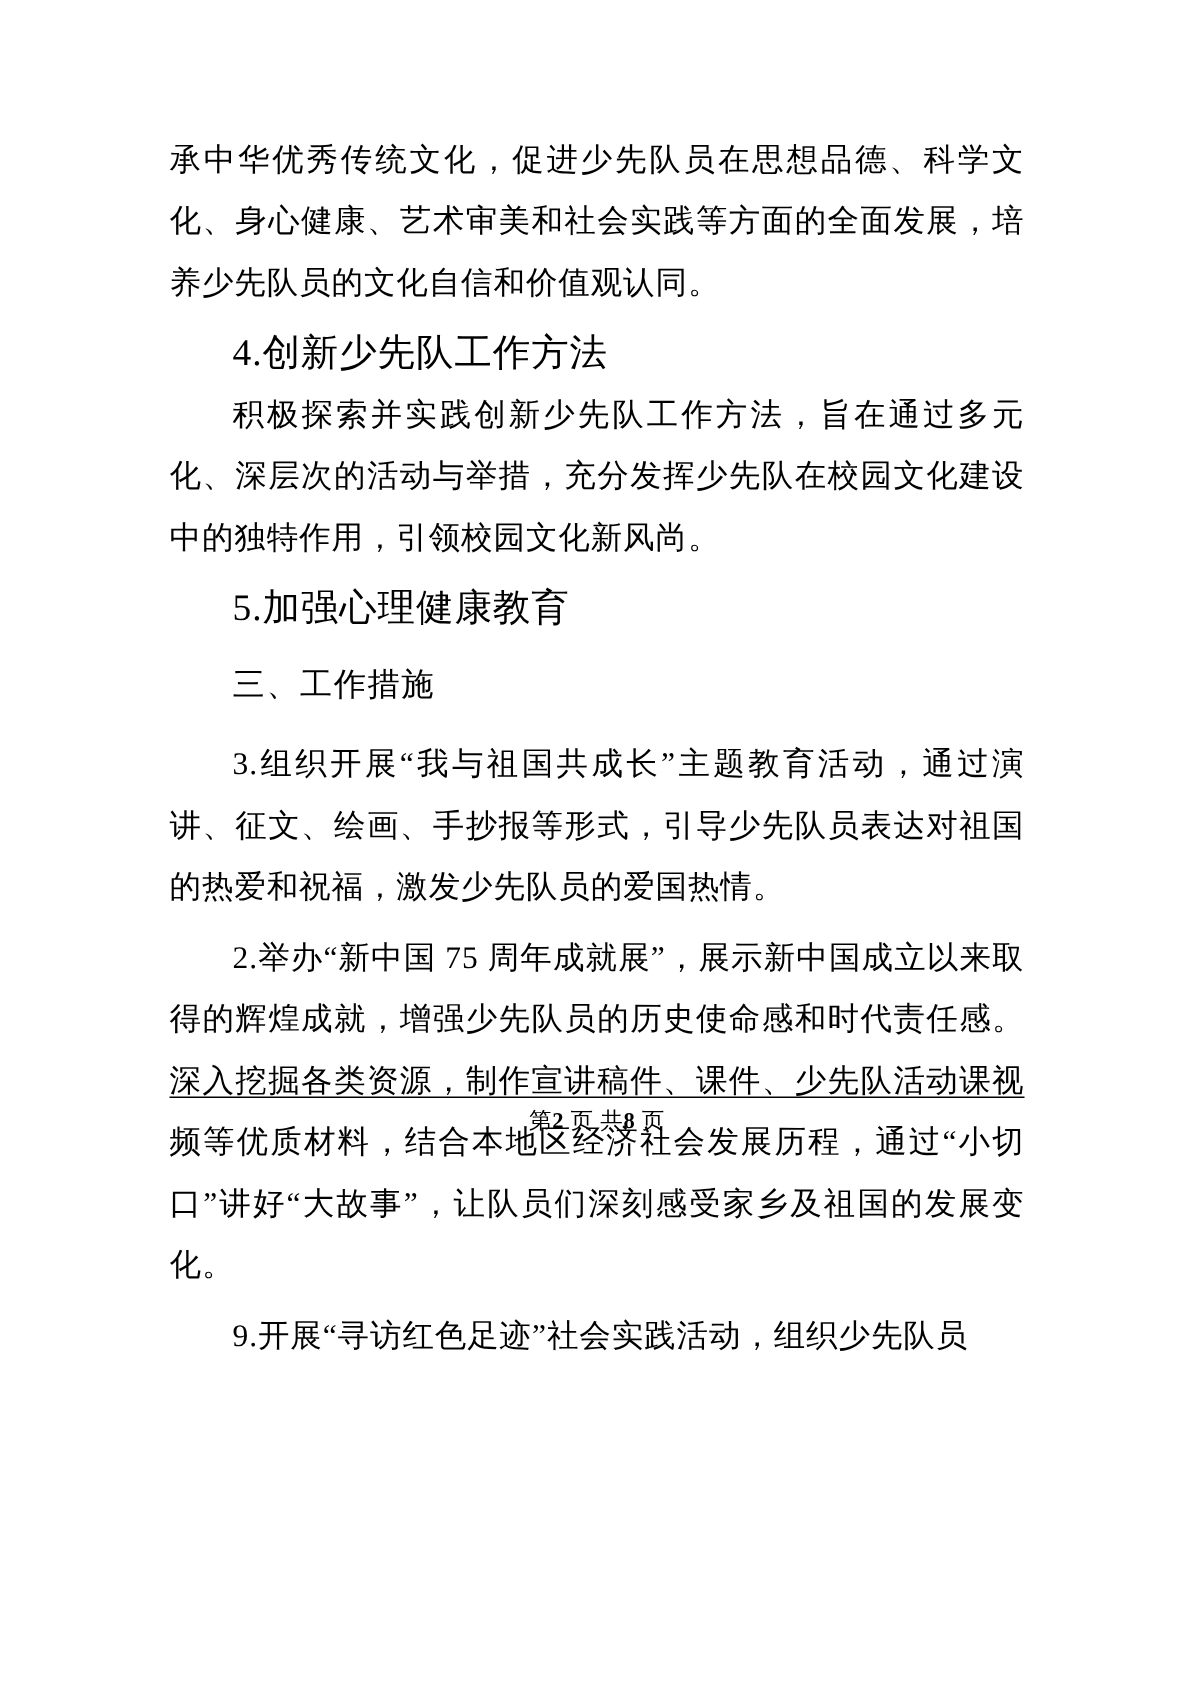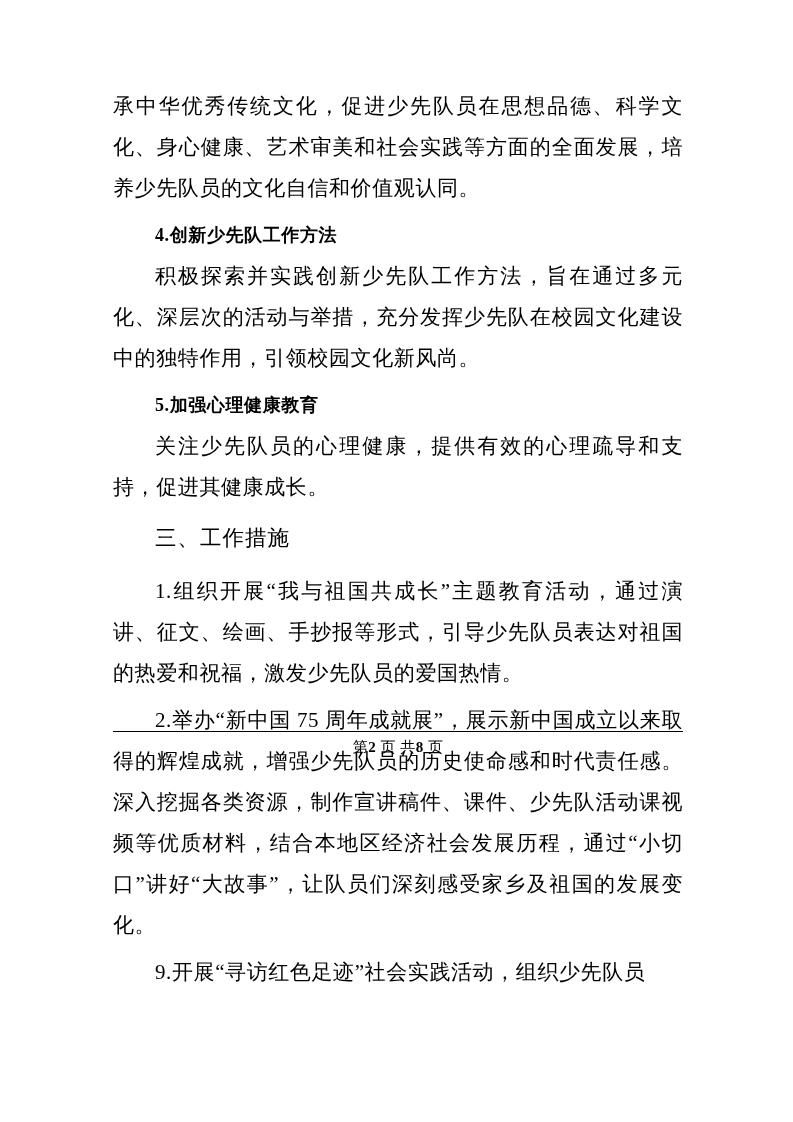--- a/index.html
+++ b/index.html
@@ -33,24 +33,24 @@
     letter-spacing: 0.6px;
     text-align: justify;
     text-justify: inter-ideograph;
     margin: 0 0 0 0;
     word-break: break-all;
   }
   .indent {
     text-indent: 42px;
   }
   .heading {
-    font-size: 18px;
+    font-size: 25px;
     line-height: 41px;
     letter-spacing: 0.6px;
-    font-weight: bold;
+    font-weight: normal;
     text-indent: 42px;
     margin: 0;
     word-break: break-all;
   }
   .heading-major {
     font-size: 21.5px;
     line-height: 41px;
     letter-spacing: 1px;
     font-weight: normal;
     text-indent: 42px;
@@ -83,32 +83,31 @@
     <div class="spacer-s"></div>
 
     <p class="heading">4.创新少先队工作方法</p>
 
     <p class="para indent">积极探索并实践创新少先队工作方法，旨在通过多元化、深层次的活动与举措，充分发挥少先队在校园文化建设中的独特作用，引领校园文化新风尚。</p>
 
     <div class="spacer-s"></div>
 
     <p class="heading">5.加强心理健康教育</p>
 
-    <p class="para indent">关注少先队员的心理健康，提供有效的心理疏导和支持，促进其健康成长。</p>
 
     <div class="spacer-m"></div>
 
     <p class="heading-major">三、工作措施</p>
 
     <div class="spacer-s"></div>
 
 
     <div class="spacer-s"></div>
 
-    <p class="para indent">1.组织开展“我与祖国共成长”主题教育活动，通过演讲、征文、绘画、手抄报等形式，引导少先队员表达对祖国的热爱和祝福，激发少先队员的爱国热情。</p>
+    <p class="para indent">3.组织开展“我与祖国共成长”主题教育活动，通过演讲、征文、绘画、手抄报等形式，引导少先队员表达对祖国的热爱和祝福，激发少先队员的爱国热情。</p>
 
     <div class="spacer-s"></div>
 
     <p class="para indent">2.举办“新中国 75 周年成就展”，展示新中国成立以来取得的辉煌成就，增强少先队员的历史使命感和时代责任感。深入挖掘各类资源，制作宣讲稿件、课件、少先队活动课视频等优质材料，结合本地区经济社会发展历程，通过“小切口”讲好“大故事”，让队员们深刻感受家乡及祖国的发展变化。</p>
 
     <div class="spacer-s"></div>
 
     <p class="para indent">9.开展“寻访红色足迹”社会实践活动，组织少先队员</p>
 
   </div>

